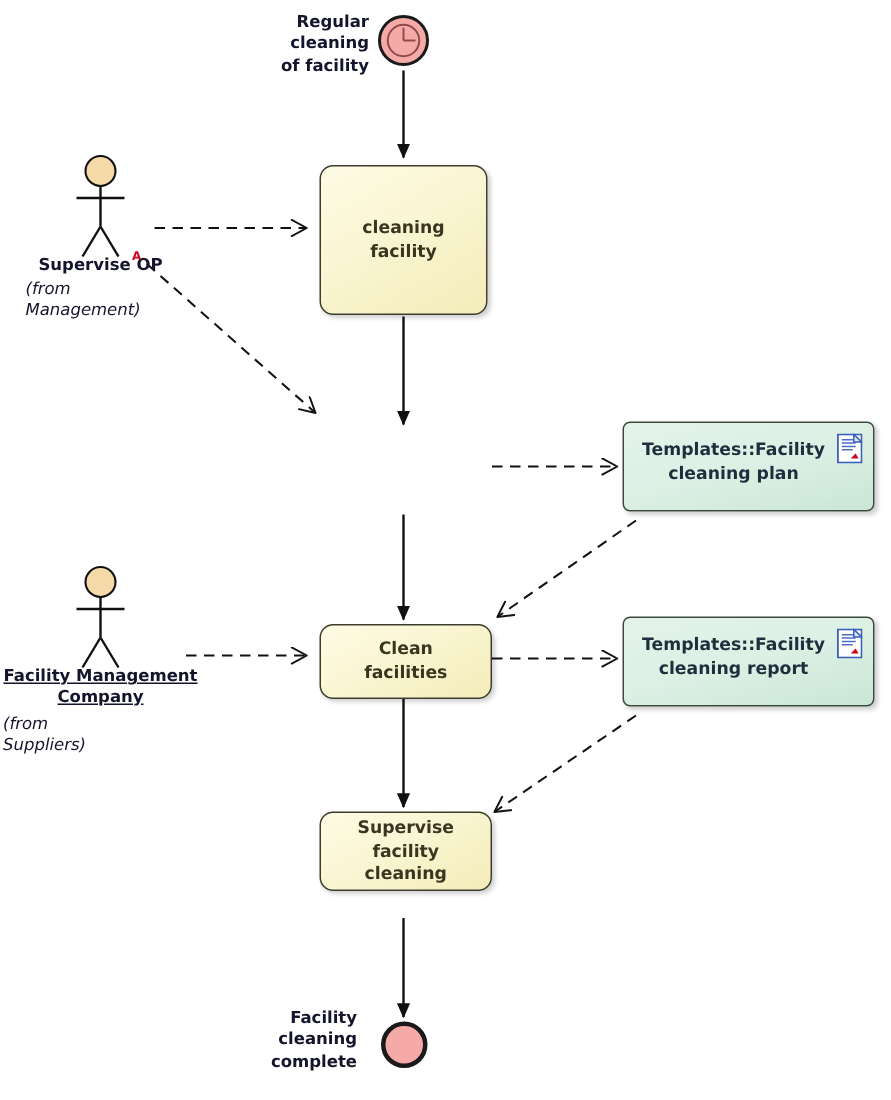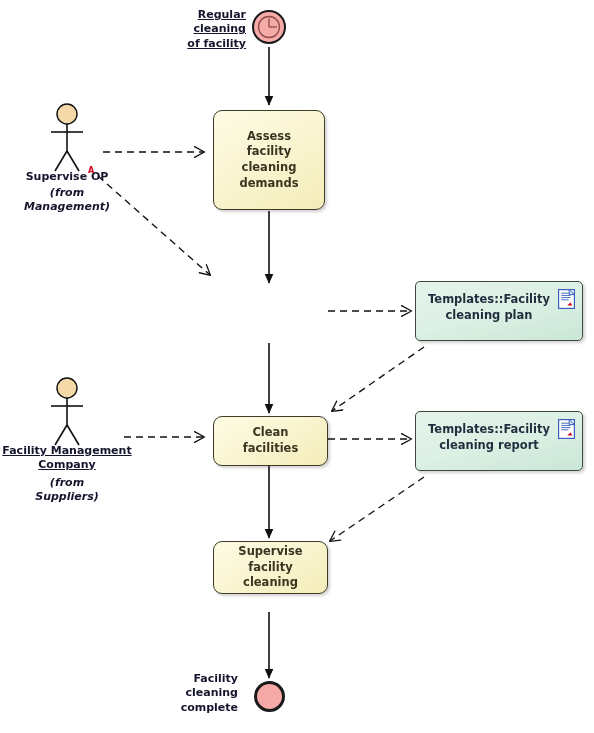--- a/index.html
+++ b/index.html
@@ -99,24 +99,23 @@
     text-align: center;
     font-size: 11px;
     font-weight: 700;
     color: #14142d;
     line-height: 1.25;
     white-space: nowrap;
   }
   .actor-name.wrap { white-space: normal; text-decoration: underline; }
   .actor-from {
     position: absolute;
-    text-align: center;
     font-size: 11px;
     font-style: italic;
-    font-weight: 700;
+    font-weight: 400;
     color: #14142d;
     line-height: 1.3;
   }
   .stereo-mark {
     position: absolute;
     color: #d0021b;
     font-size: 8px;
     font-weight: 700;
     line-height: 1;
   }
@@ -161,29 +160,28 @@
     <line x1="424" y1="477" x2="330" y2="541" stroke="#111111" stroke-width="1.35" stroke-dasharray="7,5" marker-end="url(#openArrow)"></line>
   </svg>
 
   <div class="event start" style="left:252px; top:10px; width:34px; height:34px;">
     <svg width="30" height="30" viewBox="0 0 30 30" style="position:absolute; left:0; top:0;">
       <circle cx="15" cy="15" r="10.5" fill="none" stroke="#8c4a4a" stroke-width="1.3"></circle>
       <line x1="15" y1="15" x2="15" y2="6.5" stroke="#8c4a4a" stroke-width="1.3"></line>
       <line x1="15" y1="15" x2="23" y2="15" stroke="#8c4a4a" stroke-width="1.3"></line>
     </svg>
   </div>
-  <div class="event-label lbl-right" style="left:146px; top:8px; width:100px;text-decoration:underline;">
+  <div class="event-label lbl-right" style="left:146px; top:8px; width:100px;">
     <span>Regular cleaning</span><br>
     <span>of facility</span>
   </div>
 
   <div class="activity" style="left:213px; top:110px; width:112px; height:100px;">
     <div>
-      <span>Assess facility</span>
-      <span>cleaning demands</span>
+      <span>cleaning facility</span>
     </div>
   </div>
 
 
   <div class="activity" style="left:213px; top:416px; width:115px; height:50px;align-items:center;">
     <div>
       <span>Clean facilities</span>
     </div>
   </div>
 

